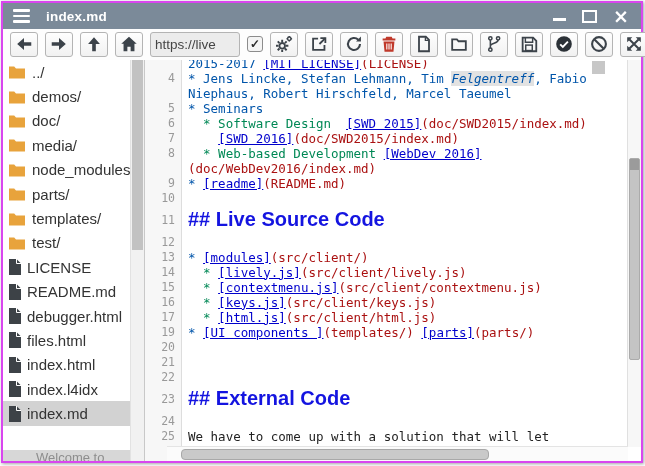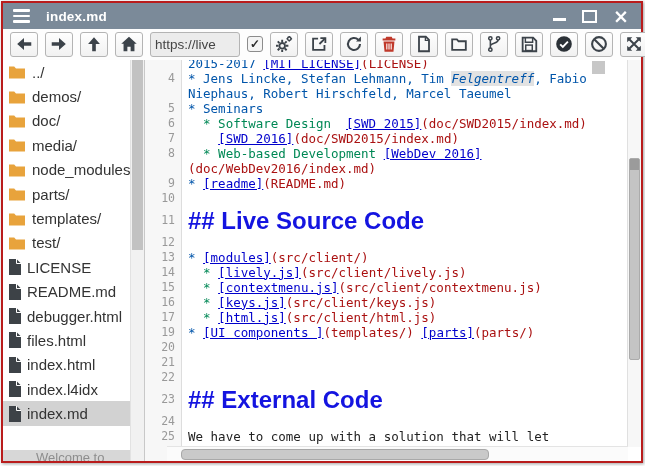--- a/index.html
+++ b/index.html
@@ -1,18 +1,18 @@
 <!DOCTYPE html>
 <html><head>
 <meta charset="utf-8">
 <style>
   html,body{margin:0;padding:0;}
   body{width:645px;height:466px;background:#f4f4f4;font-family:"Liberation Sans",sans-serif;overflow:hidden;}
   .frame{position:relative;width:645px;height:466px;background:#fdfdfd;}
-  .window{position:absolute;left:1px;top:1px;right:2px;bottom:3px;border:2px solid #b91c1c;background:#fff;box-shadow:1px 1px 3px rgba(0,0,0,.35);}
+  .window{position:absolute;left:1px;top:1px;right:2px;bottom:3px;border:2px solid #d946ef;background:#fff;box-shadow:1px 1px 3px rgba(0,0,0,.35);}
 
   
   .titlebar{position:absolute;left:0;top:0;right:0;height:26px;background:#7b8a99;display:flex;align-items:center;}
   .hamburger{margin-left:10px;display:flex;flex-direction:column;gap:3px;cursor:pointer;}
   .hamburger span{display:block;width:17px;height:2.5px;background:#fff;border-radius:1px;}
   .win-title{margin-left:16px;color:#fff;font-weight:bold;font-size:13.5px;letter-spacing:.2px;}
   .win-controls{margin-left:auto;margin-right:12px;display:flex;align-items:center;gap:16px;}
   .wc-min{width:13px;height:3px;background:#fff;margin-top:7px;}
   .wc-max{width:11px;height:9px;border:2px solid #fff;}
   .wc-close{color:#fff;font-weight:bold;font-size:19px;line-height:16px;font-family:"DejaVu Sans",sans-serif;}
@@ -32,25 +32,25 @@
   .sb-item.selected{background:#d2d2d2;}
   .sb-item svg{flex:0 0 auto;}
   .sb-preview{position:absolute;left:0;top:390.4px;bottom:0;width:128px;background:#d7d7d7;color:#8d8d8d;font-size:13px;padding-left:33px;line-height:15px;overflow:hidden;}
   .sb-scroll{position:absolute;right:0;top:0;bottom:0;width:13px;background:#f1f1f1;border-left:1px solid #e2e2e2;}
   .sb-scroll .thumb{position:absolute;left:1px;right:1px;top:0;height:190px;background:#c2c2c2;}
 
   
   .editor{position:absolute;left:142px;top:0;right:0;bottom:0;background:#fff;overflow:hidden;}
   .gutter-bg{position:absolute;left:0;top:0;bottom:0;width:36px;background:#f7f7f7;border-right:1px solid #ddd;}
   .rows{position:absolute;left:0;top:-4.5px;right:0;z-index:1;}
-  .cm-row{display:flex;height:15px;line-height:15px;white-space:pre;font-family:"DejaVu Sans Mono",monospace;font-size:12.5px;}
+  .cm-row{display:flex;height:15px;line-height:15px;white-space:pre;font-family:"DejaVu Sans Mono",monospace;font-size:12.5px;align-items:center;}
   .cm-row.cm-header{height:29px;line-height:29px;}
   .cm-num{flex:0 0 37px;width:37px;box-sizing:border-box;text-align:right;padding-right:7px;color:#999;font-size:11.5px;}
   .cm-code{padding-left:6px;}
-  .cm-header .cm-code span{font-family:"Liberation Sans",sans-serif;font-weight:bold;font-size:24px;}
+  .cm-header .cm-code span{font-family:"Liberation Sans",sans-serif;font-weight:bold;font-size:20px;}
   .tok-l1{color:#0055aa;}
   .tok-l2{color:#008855;}
   .tok-lk{color:#0000cc;text-decoration:underline;}
   .tok-st{color:#aa1111;}
   .tok-pl{color:#222;}
   .tok-hd{color:#1414e0;}
   .tok-hl{background:#e2e2e2;font-style:italic;}
 
   .scroll-marker{position:absolute;top:1px;right:36px;width:13px;height:13px;background:#c7c7c7;z-index:2;}
   .vscroll{position:absolute;right:0;top:0;bottom:14px;width:13px;background:#f7f7f7;border-left:1px solid #e0e0e0;z-index:3;}

